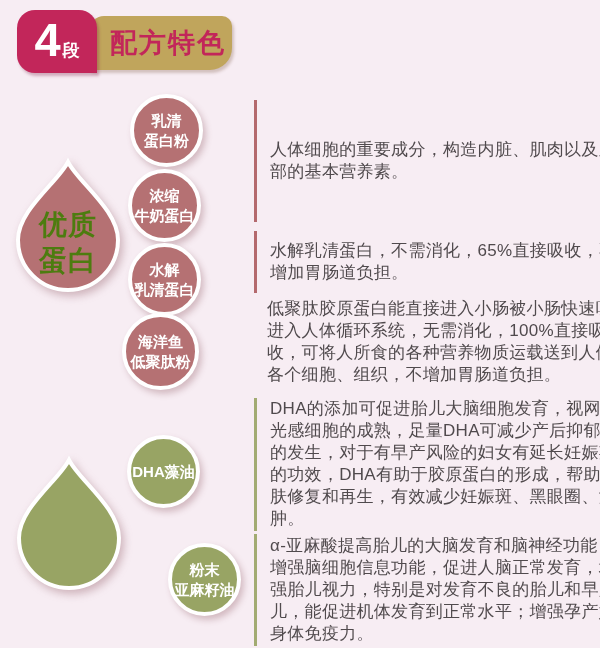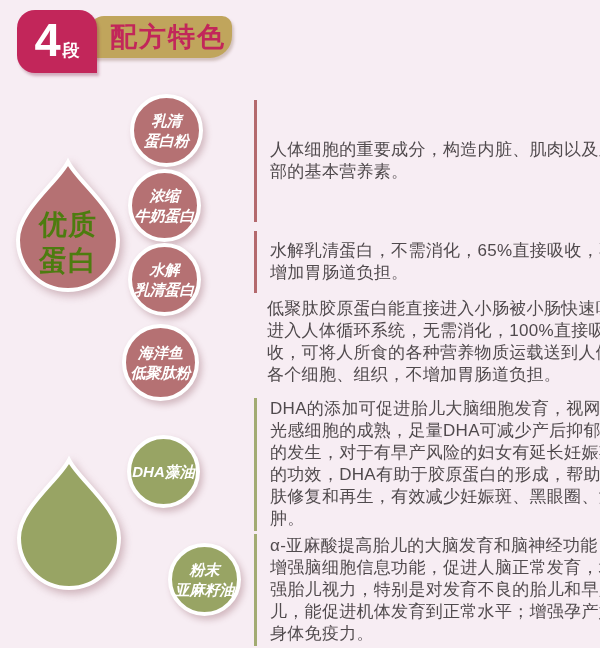--- a/index.html
+++ b/index.html
@@ -6,21 +6,21 @@
   body{
     width:600px;height:648px;overflow:hidden;
     background:#f7edf3;
     font-family:"Liberation Sans","DejaVu Sans",sans-serif;
     position:relative;
   }
   .page{position:absolute;inset:0;}
 
   
   .badge-title{
-    position:absolute;left:90px;top:16px;width:142px;height:42px;
+    position:absolute;left:90px;top:16px;width:142px;height:54px;
     background:#c0a55c;border-radius:14px 10px 22px 0;
     display:flex;align-items:center;justify-content:center;
     box-shadow:2px 3px 3px rgba(100,60,30,.25);
     z-index:1;
   }
   .badge-title span{
     color:#c2265a;font-size:27px;font-weight:bold;letter-spacing:2px;
     padding-left:14px;
   }
   .badge-stage{
@@ -53,26 +53,26 @@
   .circle{
     position:absolute;width:65px;height:65px;border-radius:50%;
     border:4px solid #fff;
     display:flex;align-items:center;justify-content:center;
     box-shadow:3px 4px 6px rgba(130,70,80,.3);
   }
   .circle.rose{background:#b57173;}
   .circle.olive{background:#98a464;}
   .circle span{
     color:#fff;font-size:15px;font-weight:bold;line-height:1.3;
-    text-align:center;white-space:pre-line;font-style:italic;
+    text-align:center;white-space:pre-line;
   }
   .c1{left:130px;top:94px;}
   .c2{left:128px;top:169px;}
   .c3{left:128px;top:243px;}
-  .c4{left:122px;top:324px;width:69px;height:69px;justify-content:center;}
+  .c4{left:122px;top:313px;width:69px;height:69px;justify-content:center;}
   .c5{left:127px;top:435px;}
   .c6{left:128px;top:543px;margin-left:40px;}
 
   
   .block{
     position:absolute;left:214px;width:378px;
     display:flex;align-items:center;padding-left:40px;
   }
   .block .vline{width:3px;align-self:stretch;flex:none;}
   .block.rose-line .vline{background:#b4696d;}

